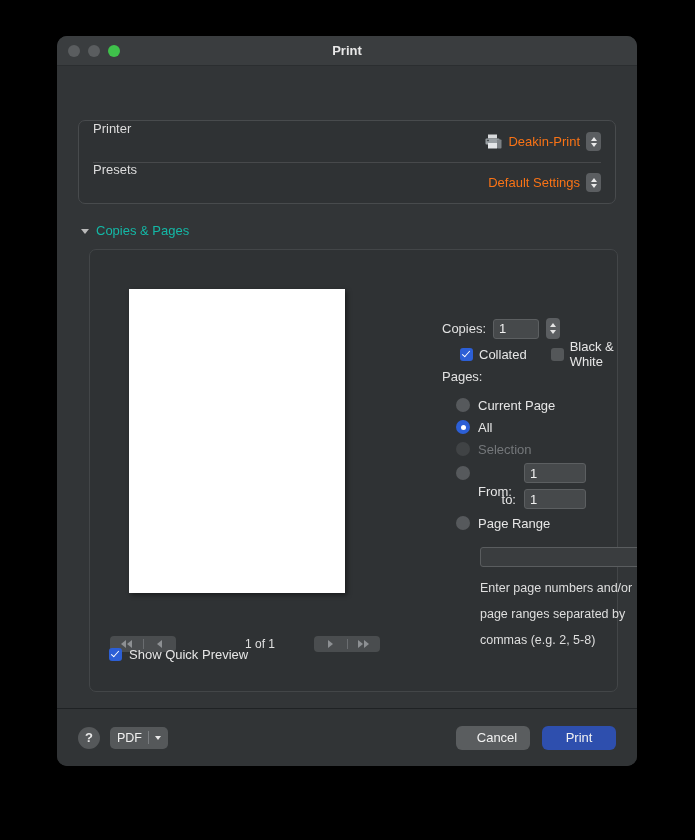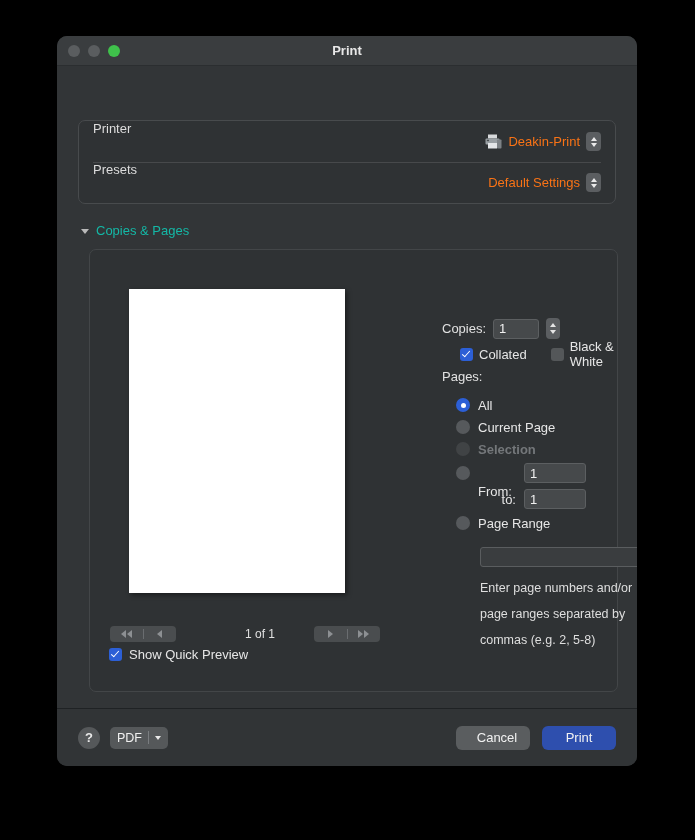--- a/index.html
+++ b/index.html
@@ -163,21 +163,21 @@
     top: 39px;
     width: 216px;
     height: 304px;
     background: #ffffff;
     box-shadow: 2px 2px 5px rgba(0,0,0,0.45);
   }
 
   .nav-row {
     position: absolute;
     left: 20px;
-    top: 376px;
+    top: 386px;
     width: 300px;
     height: 18px;
     padding-left: 36px;
   }
   .seg {
     position: absolute;
     top: 0;
     width: 66px;
     height: 16px;
     background: #4a4d4f;
@@ -325,21 +325,21 @@
     top: 144px;
   }
   .radio-row {
     display: flex;
     align-items: center;
     gap: 8px;
     height: 22px;
     font-size: 13px;
     color: #e6e6e6;
   }
-  .radio-row.disabled { color: #74777a; font-weight: bold; }
+  .radio-row.disabled { color: #74777a; }
   .rb {
     width: 14px;
     height: 14px;
     border-radius: 50%;
     background: #56595c;
     flex: none;
     position: relative;
   }
   .rb.on { background: #2c5fd6; }
   .rb.on::after {
@@ -574,27 +574,27 @@
             <span class="cb off"></span>
             <span>Black &amp; White</span>
           </span>
         </div>
 
         <div class="pages-label">Pages:</div>
 
         <div class="radio-list">
 
           <div class="radio-row">
+            <span class="rb"></span>
+            <span>Current Page</span>
+          </div>
+
+          <div class="radio-row">
             <span class="rb on"></span>
             <span>All</span>
-          </div>
-
-          <div class="radio-row">
-            <span class="rb"></span>
-            <span>Current Page</span>
           </div>
 
           <div class="radio-row disabled">
             <span class="rb disabled"></span>
             <span>Selection</span>
           </div>
 
           <div class="from-row">
             <span class="rb"></span>
             <span class="lbl2">From:</span>

